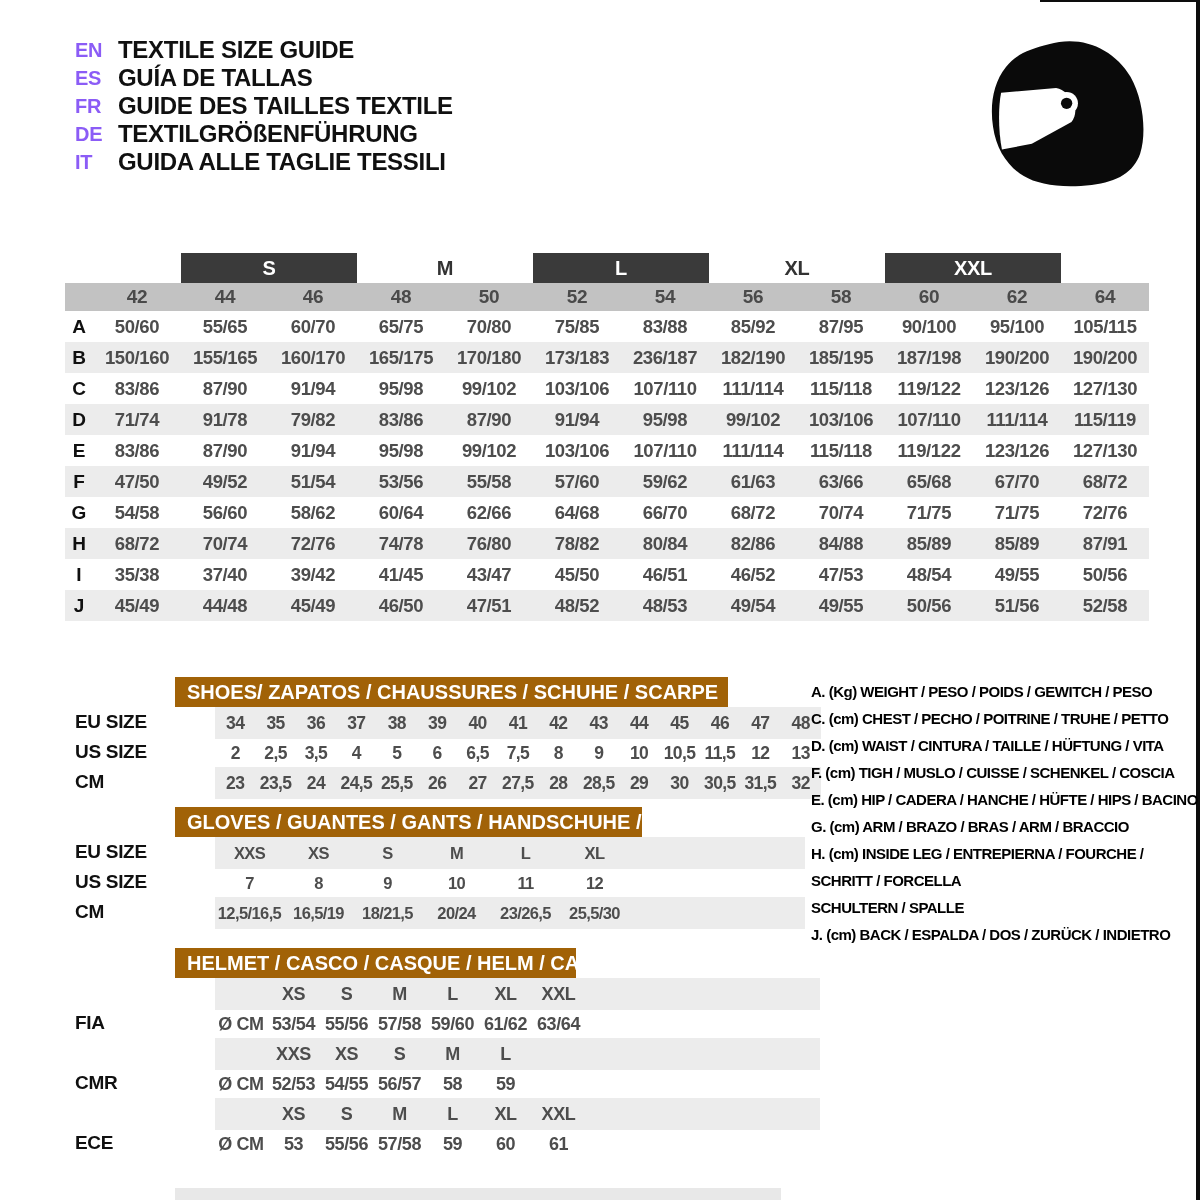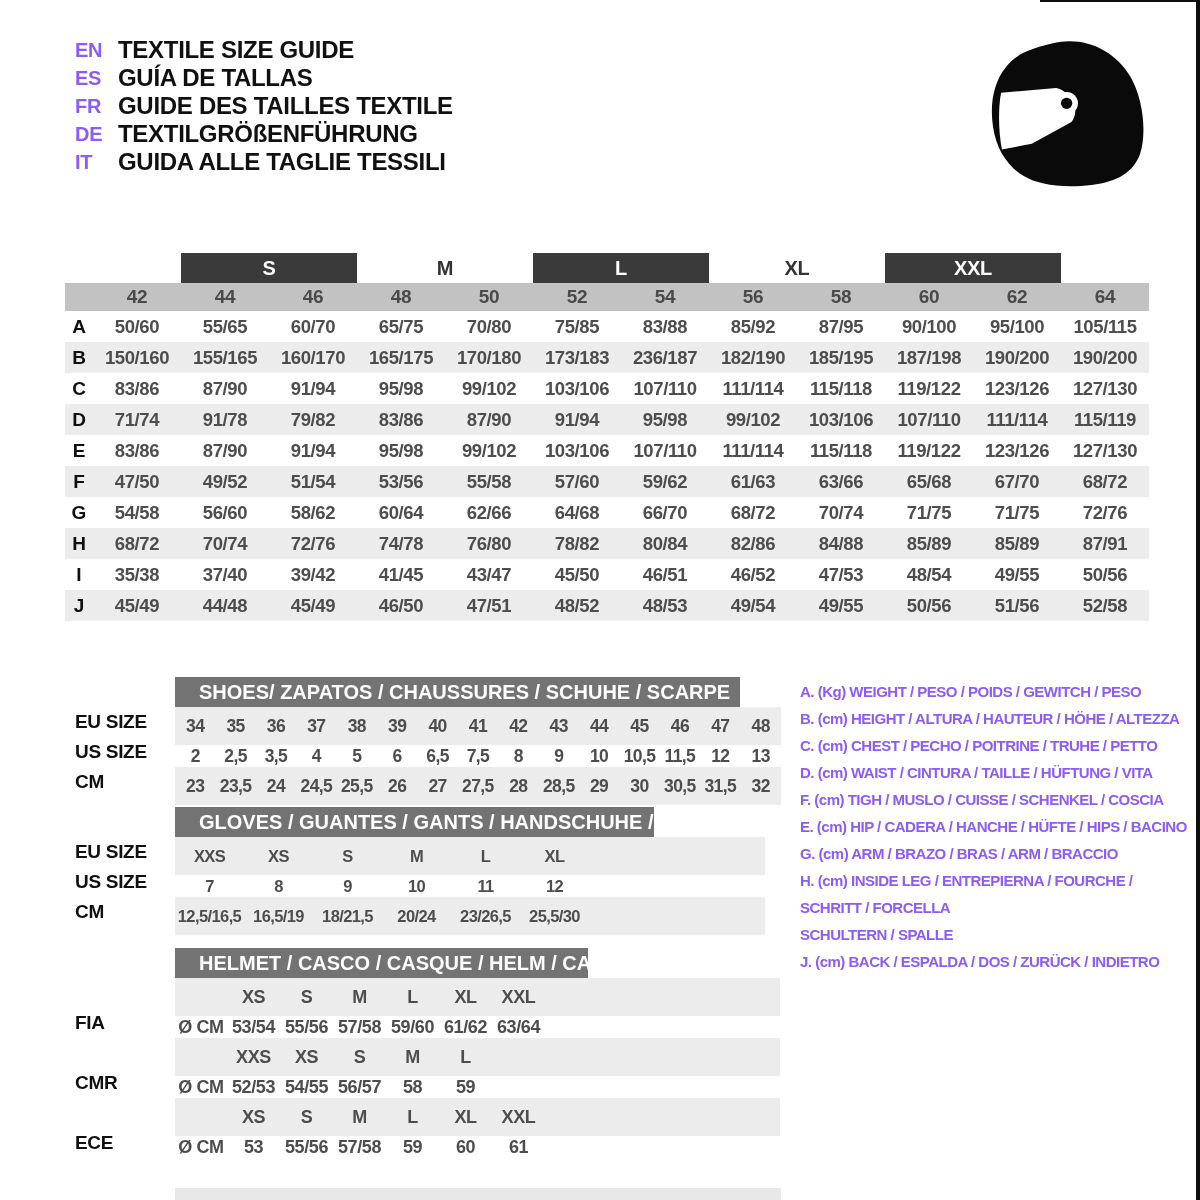--- a/index.html
+++ b/index.html
@@ -23,43 +23,43 @@
   .sp1{flex:1;}
   .sp2{flex:2;}
   .boxed{background:#3a3a3a;color:#ffffff;}
   .trow{display:flex;height:31px;align-items:center;}
   .band{height:28px;background:#c2c2c2;}
   .band .cell{color:#4a4a4a;font-size:19px;}
   .label-cell{width:28px;flex:none;text-align:center;font-weight:bold;font-size:19px;color:#101010;}
   .cell{flex:1;text-align:center;font-weight:bold;font-size:18.5px;color:#4d4d4d;letter-spacing:-0.4px;white-space:nowrap;}
   .alt{background:#ececec;}
   
-  .bar{position:absolute;left:175px;height:30px;background:#737373;color:#fff;display:flex;align-items:center;
-       padding-left:24px;font-weight:bold;font-size:20px;letter-spacing:0;white-space:nowrap;box-sizing:content-box;overflow:hidden;}
+  .bar{position:absolute;left:175px;height:30px;background:#a16207;color:#fff;display:flex;align-items:center;
+       padding-left:12px;font-weight:bold;font-size:20px;letter-spacing:0;white-space:nowrap;box-sizing:content-box;overflow:hidden;}
   .shoes-bar{top:677px;width:541px;}
   .gloves-bar{top:807px;width:455px;}
   .helmet-bar{top:948px;width:389px;}
   .subtable{position:absolute;left:65px;}
   .shoes-tbl{top:707px;} .gloves-tbl{top:837px;} .helmet-tbl{top:978px;}
   .subrow{display:flex;height:30px;}
   .side-label{width:110px;flex:none;display:flex;align-items:center;font-weight:bold;font-size:19px;color:#101010;
               letter-spacing:-0.3px;padding-left:10px;box-sizing:border-box;}
-  .subcontent{display:flex;align-items:center;height:38px;}
+  .subcontent{display:flex;align-items:center;height:32px;margin-left:40px;}
   .graybg{background:#ececec;}
   .shoes-tbl .subcontent{width:606px;}
   .gloves-tbl .subcontent{width:590px;}
   .helmet-tbl .subcontent{width:605px;}
   .subcell{flex:none;text-align:center;font-weight:bold;color:#4d4d4d;font-size:18px;letter-spacing:-0.4px;white-space:nowrap;}
   .shoes-tbl .subcell{width:40.4px;font-size:17.5px;letter-spacing:-0.6px;}
   .gloves-tbl .subcell{width:69px;font-size:16.5px;letter-spacing:-0.6px;}
   .helmet-tbl .subcell{width:53px;}
   .helmet-tbl .unit{width:52px;}
   
   .legend{position:absolute;left:800px;top:678px;width:400px;}
-  .legend-line{font-weight:bold;font-size:15px;line-height:27px;color:#8b5cf6;letter-spacing:-0.5px;white-space:nowrap;}
+  .legend-line{font-weight:bold;font-size:15px;line-height:27px;color:#000000;letter-spacing:-0.5px;white-space:nowrap;margin-left:11px;}
   
   .bottom-strip{position:absolute;left:175px;top:1188px;width:606px;height:12px;background:#e8e8e8;}
 </style>
 </head>
 <body>
 
 <div class="page">
   <div class="right-border"></div>
   <div class="top-border"></div>
 
@@ -453,21 +453,20 @@
           <div class="subcell">57/58</div>
           <div class="subcell">59</div>
           <div class="subcell">60</div>
           <div class="subcell">61</div>
         </div>
       </div>
     </section>
 
   <aside class="legend">
       <div class="legend-line">A. (Kg) WEIGHT / PESO / POIDS / GEWITCH / PESO</div>
-      <div class="legend-line">B. (cm) HEIGHT / ALTURA / HAUTEUR / HÖHE / ALTEZZA</div>
       <div class="legend-line">C. (cm) CHEST / PECHO / POITRINE / TRUHE / PETTO</div>
       <div class="legend-line">D. (cm) WAIST / CINTURA / TAILLE / HÜFTUNG / VITA</div>
       <div class="legend-line">F. (cm) TIGH / MUSLO / CUISSE / SCHENKEL / COSCIA</div>
       <div class="legend-line">E. (cm) HIP / CADERA / HANCHE / HÜFTE / HIPS / BACINO</div>
       <div class="legend-line">G. (cm) ARM / BRAZO / BRAS / ARM / BRACCIO</div>
       <div class="legend-line">H. (cm) INSIDE LEG / ENTREPIERNA / FOURCHE /</div>
       <div class="legend-line">SCHRITT / FORCELLA</div>
       <div class="legend-line">SCHULTERN / SPALLE</div>
       <div class="legend-line">J. (cm) BACK / ESPALDA / DOS / ZURÜCK / INDIETRO</div>
     </aside>

